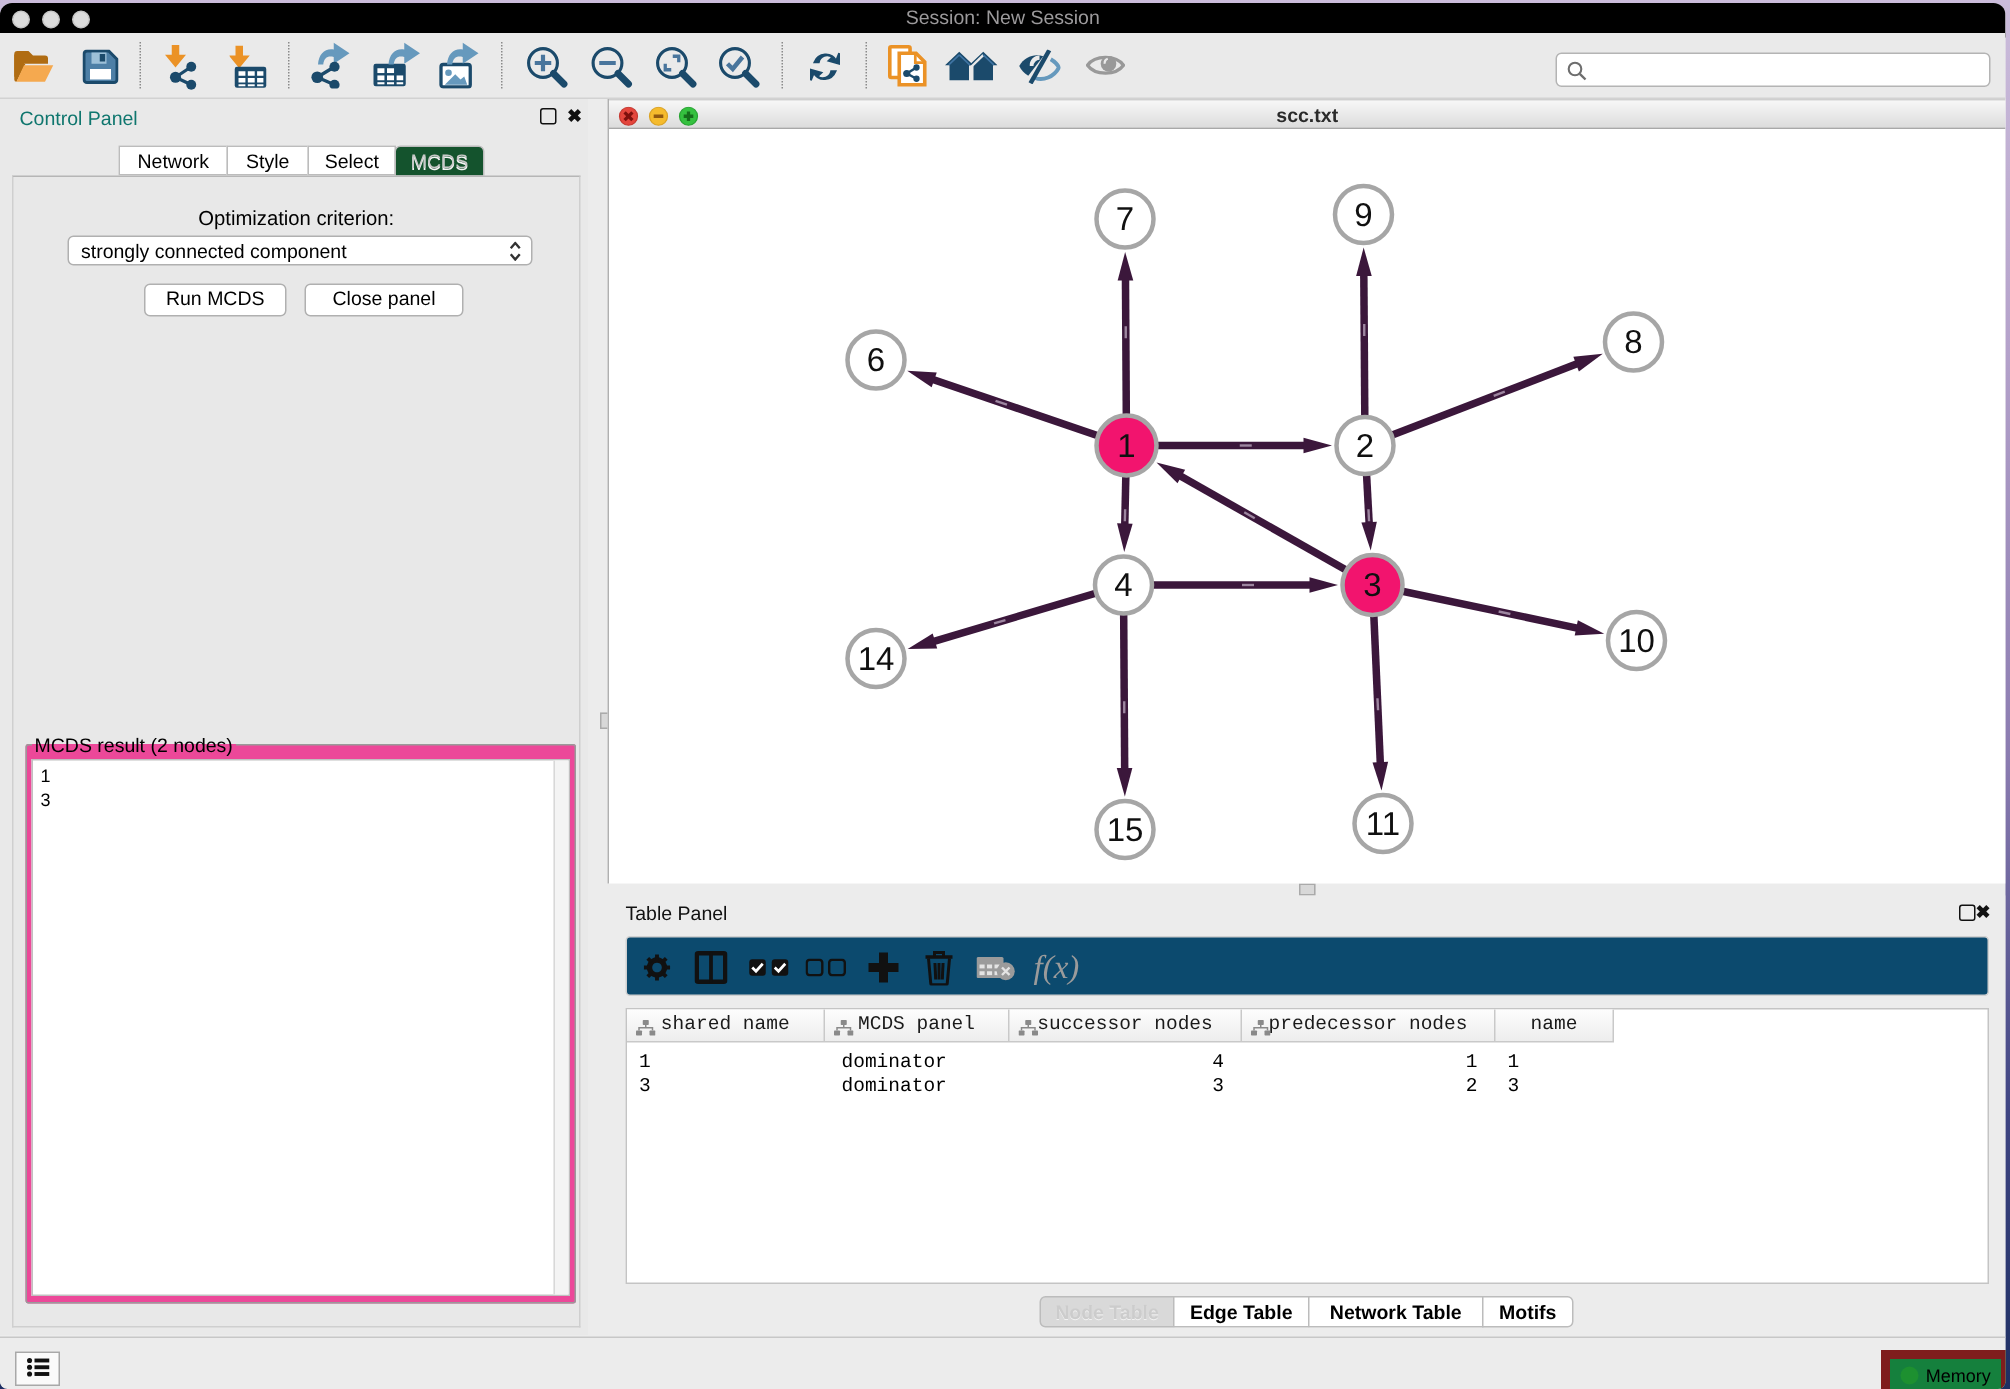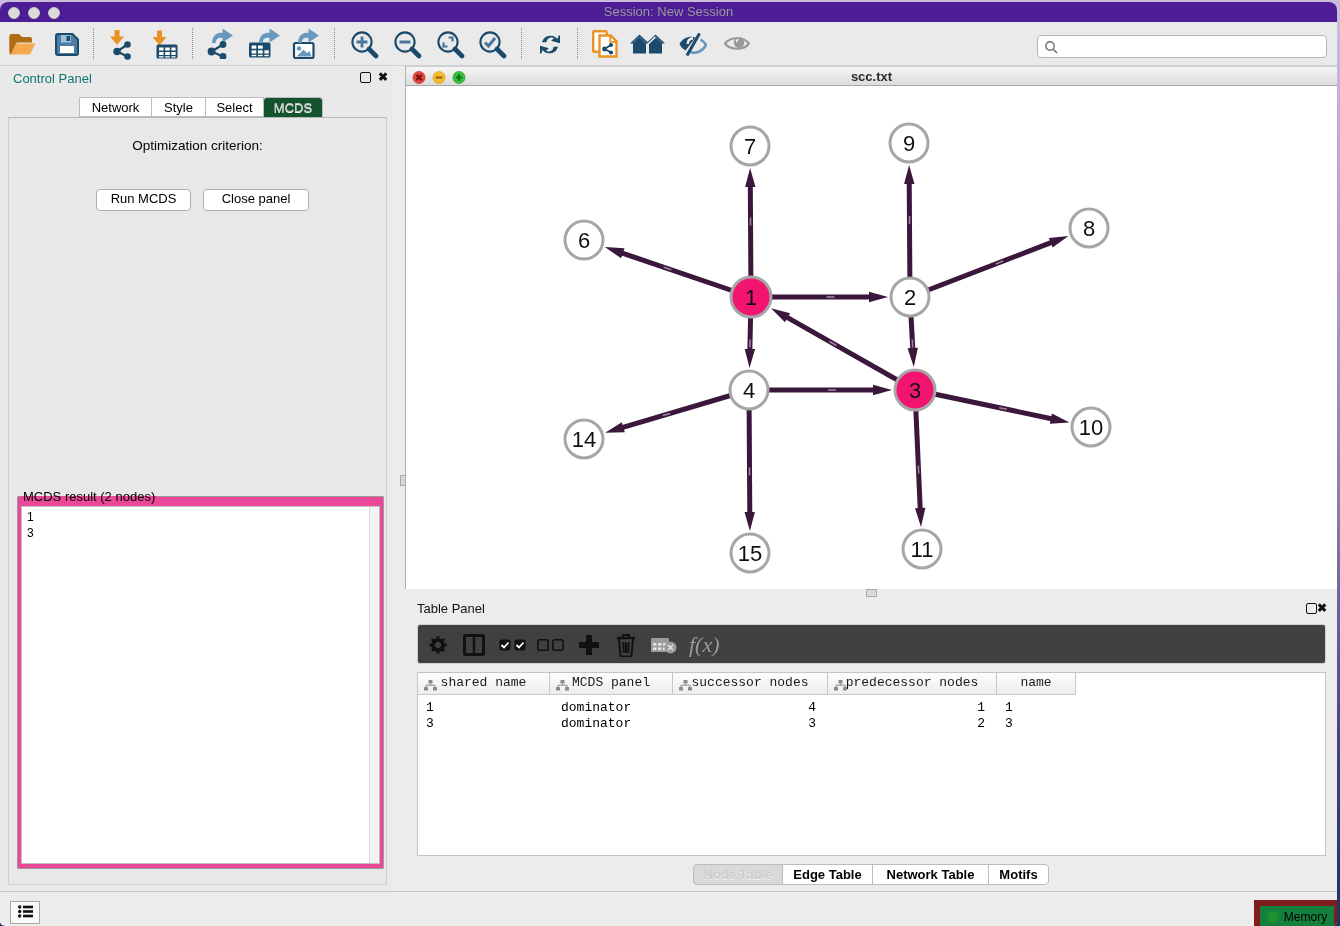--- a/index.html
+++ b/index.html
@@ -1,21 +1,21 @@
 <!DOCTYPE html>
 <html><head><meta charset="utf-8">
 <style>
 html,body{margin:0;padding:0;}
 body{width:1340px;height:926px;overflow:hidden;position:relative;
  font-family:"Liberation Sans",sans-serif;
  background:linear-gradient(180deg,#cbbcdb 0%,#b5a2cb 25%,#8a7bb0 55%,#3f4583 80%,#1d2f63 100%);}
 #win{position:absolute;left:0;top:2px;width:1337px;height:924px;background:#ececec;
  border-radius:8px 8px 5px 5px;overflow:hidden;}
 
-#titlebar{position:absolute;left:0;top:0;width:100%;height:20px;background:#4c1d95;border-bottom:3px solid #404040;}
+#titlebar{position:absolute;left:0;top:0;width:100%;height:20px;background:#000000;border-bottom:3px solid #404040;}
 .tl{position:absolute;top:5px;width:12px;height:12px;border-radius:50%;background:#dcdcdc;border:1px solid #c6c6c6;box-sizing:border-box;}
 #titlebar .t{position:absolute;top:2px;width:100%;text-align:center;font-size:13px;color:#9c9a9c;}
 
 #toolbar{position:absolute;left:0;top:20px;width:100%;height:43px;background:#eaeaea;border-bottom:1px solid #d2d2d2;}
 .sep{position:absolute;top:6px;height:31px;width:0;border-left:1px dotted #8a8a8a;}
 .tbi{position:absolute;top:5px;}
 #search{position:absolute;left:1037px;top:13px;width:290px;height:23px;background:#fff;border:1px solid #b4b4b4;border-radius:4px;box-sizing:border-box;}
 
 #cpanel{position:absolute;left:0;top:64px;width:392px;height:824px;background:#e9e9e9;}
 #cpanel .hdr{position:absolute;left:13px;top:5px;font-size:13px;color:#0f766e;}
@@ -23,21 +23,21 @@
 .tab{position:absolute;top:0;height:20px;background:#fff;border:1px solid #bcbcbc;box-sizing:border-box;text-align:center;font-size:13px;color:#000;line-height:19px;}
 .tabsel{background:#14532d;color:#c8c8c8;text-shadow:0 1px 0 #f5f5f5;border-radius:4px 4px 0 0;}
 #cpbody{position:absolute;left:8px;top:51px;width:377px;height:766px;background:#e8e8e8;border:1px solid #cfcfcf;border-top:1px solid #b6b6b6;}
 
 #netframe{position:absolute;left:405px;top:64px;width:932px;height:523px;background:#fff;border-left:1px solid #b0b0b0;box-sizing:border-box;}
 #nettitle{position:absolute;left:0;top:0;width:100%;height:20px;background:linear-gradient(#f7f7f7,#dcdcdc);border-bottom:1px solid #a8a8a8;box-sizing:border-box;border-top:1px solid #cfcfcf;}
 #nettitle .t{position:absolute;width:100%;top:2px;text-align:center;font-size:13px;font-weight:bold;color:#2a2a2a;}
 
 #tpanel{position:absolute;left:406px;top:595px;width:931px;height:294px;background:#ececec;}
 #tpanel .hdr{position:absolute;left:11px;top:4px;font-size:13px;color:#111;}
-#ttoolbar{position:absolute;left:11px;top:27px;width:909px;height:40px;background:#404040;border:1px solid #d0d0d0;border-radius:3px;box-sizing:border-box;}
+#ttoolbar{position:absolute;left:11px;top:27px;width:909px;height:40px;background:#0c4a6e;border:1px solid #d0d0d0;border-radius:3px;box-sizing:border-box;}
 #tablebox{position:absolute;left:11px;top:75px;width:909px;height:184px;background:#fff;border:1px solid #c4c4c4;box-sizing:border-box;font-family:Liberation Mono, monospace;}
 .btab{position:absolute;top:0;height:21px;background:#fff;border:1px solid #bcbcbc;box-sizing:border-box;text-align:center;font-size:13px;font-weight:bold;line-height:20px;color:#000;}
 
 #statusbar{position:absolute;left:0;top:889px;width:100%;height:33px;background:#ececec;border-top:1px solid #c7c7c7;}
 </style></head>
 <body>
 <div id="win">
   <div id="titlebar">
     <div class="tl" style="left:8px"></div>
     <div class="tl" style="left:28px"></div>
@@ -189,20 +189,25 @@
     <div id="cp-float" style="position:absolute;right:21px;top:6px;width:9px;height:9px;border:1.5px solid #111;border-radius:2px;"></div>
     <div style="position:absolute;right:4px;top:4px;font-size:12px;font-weight:bold;color:#111;">✖</div>
     <div class="tabrow">
       <div class="tab" style="left:79px;width:73px;">Network</div>
       <div class="tab" style="left:151px;width:55px;">Style</div>
       <div class="tab" style="left:205px;width:59px;">Select</div>
       <div class="tab tabsel" style="left:263px;width:60px;height:21px;">MCDS</div>
     </div>
     <div id="cpbody">
       <div style="position:absolute;top:20px;width:100%;text-align:center;font-size:13.5px;color:#000;">Optimization criterion:</div>
+      <div style="position:absolute;left:36px;top:39px;width:310px;height:20px;background:#fff;border:1px solid #b0b0b0;border-radius:4px;font-size:13px;line-height:19px;padding-left:8px;box-sizing:border-box;">strongly connected component
+        <svg style="position:absolute;right:6px;top:3px" width="9" height="13" viewBox="0 0 9 13">
+            <path d="M1.5 4.5 L4.5 1 L7.5 4.5 M1.5 8.5 L4.5 12 L7.5 8.5" fill="none" stroke="#333" stroke-width="1.6"></path>
+          </svg>
+      </div>
       <div style="position:absolute;left:87px;top:71px;width:93px;height:20px;background:#fff;border:1px solid #b0b0b0;border-radius:4px;text-align:center;font-size:13px;line-height:18px;">Run MCDS</div>
       <div style="position:absolute;left:194px;top:71px;width:104px;height:20px;background:#fff;border:1px solid #b0b0b0;border-radius:4px;text-align:center;font-size:13px;line-height:18px;">Close panel</div>
       <fieldset style="position:absolute;left:8px;top:371px;width:365px;height:378px;border:1px solid #9a9a9a;border-radius:2px;padding:0;margin:0;background:#ec4899;">
         <legend style="font-size:13px;color:#000;margin-left:3px;padding:0 2px;">MCDS result (2 nodes)</legend>
         <div style="position:absolute;left:3px;top:2px;right:3px;bottom:4px;background:#fff;border:1px solid #c0c0c0;font-size:12px;color:#000;padding:2px 0 0 5px;line-height:16px;">1<br>3</div>
         <div style="position:absolute;right:4px;top:3px;width:9px;bottom:5px;background:#f4f4f4;border-left:1px solid #d8d8d8;"></div>
       </fieldset>
     </div>
   </div>
   <div style="position:absolute;left:400px;top:473px;width:5px;height:9px;background:#d8d8d8;border:1px solid #aaa;"></div>

